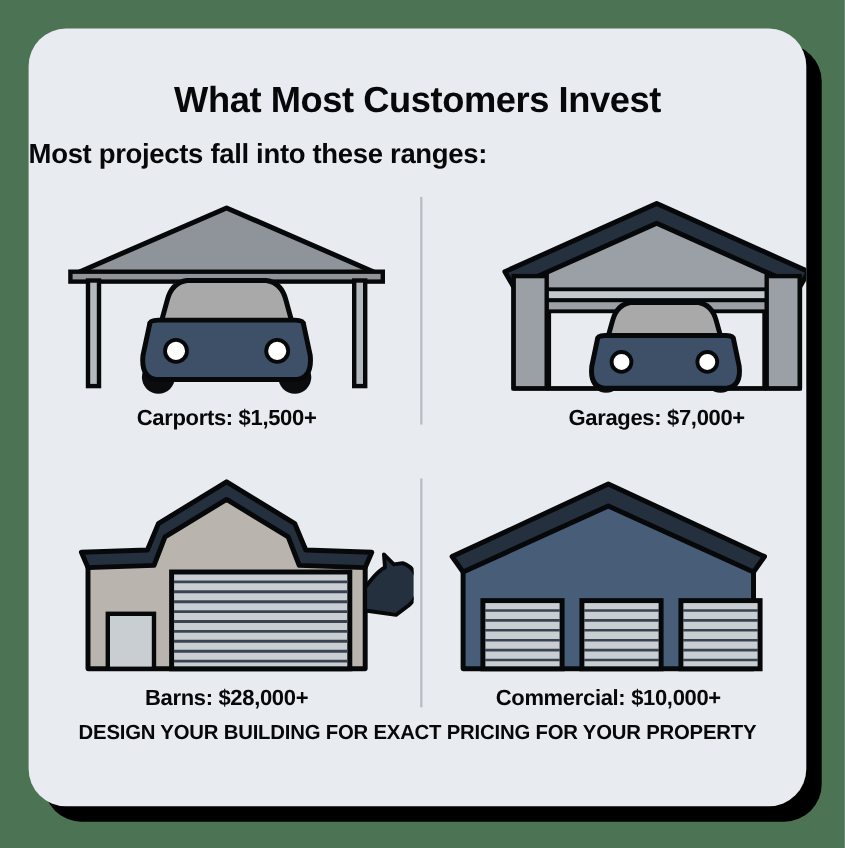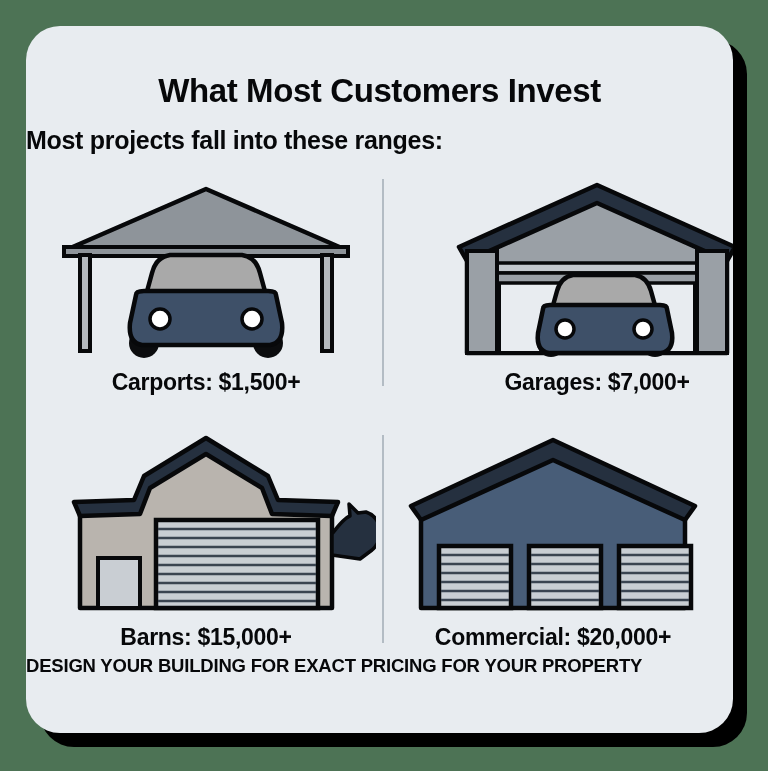--- a/index.html
+++ b/index.html
@@ -84,33 +84,33 @@
     height: 200px;
   }
   .art svg { display: block; width: 100%; height: 100%; }
 
   .cell-label {
     position: absolute;
     left: 0;
     top: 198px;
     width: 340px;
     text-align: center;
-    font-size: 23px;
+    font-size: 20px;
     font-weight: bold;
     color: #07080a;
     letter-spacing: -0.3px;
     white-space: nowrap;
   }
 
   .footer {
     position: absolute;
     left: 0;
     top: 629px;
     width: 707px;
-    text-align: left;
+    text-align: center;
     font-size: 18.5px;
     font-weight: bold;
     color: #07080a;
     letter-spacing: -0.2px;
   }
 </style>
 </head>
 <body>
 
 <div class="stage">
@@ -203,21 +203,21 @@
             <line x1="122" y1="139" x2="280" y2="139"></line>
             <line x1="122" y1="148" x2="280" y2="148"></line>
             <line x1="122" y1="157" x2="280" y2="157"></line>
             <line x1="122" y1="166" x2="280" y2="166"></line>
             <line x1="122" y1="175" x2="280" y2="175"></line>
           </g>
 
           <rect x="62" y="132" width="42" height="50" fill="#c9ced3" stroke="#07080a" stroke-width="4"></rect>
         </svg>
       </div>
-      <div class="cell-label">Barns: $15,000+</div>
+      <div class="cell-label">Barns: $28,000+</div>
     </div>
 
     <div class="cell cell-br">
       <div class="art">
         <svg viewBox="0 0 340 200" xmlns="http://www.w3.org/2000/svg">
 
           <path d="M170 24 L302 84 L302 182 L38 182 L38 84 Z" fill="#47597200" stroke="none"></path>
           <path d="M170 24 L302 84 L302 182 L38 182 L38 84 Z" fill="#485d78" stroke="#07080a" stroke-width="4.5" stroke-linejoin="round"></path>
 
           <path d="M170 14 L312 80 L302 94 L170 34 L38 94 L28 80 Z" fill="#25303f" stroke="#07080a" stroke-width="4.5" stroke-linejoin="round"></path>
@@ -242,19 +242,19 @@
               <line x1="238" y1="129" x2="306" y2="129"></line>
                 <line x1="238" y1="138" x2="306" y2="138"></line>
               <line x1="238" y1="147" x2="306" y2="147"></line>
                 <line x1="238" y1="156" x2="306" y2="156"></line>
               <line x1="238" y1="165" x2="306" y2="165"></line>
                 <line x1="238" y1="174" x2="306" y2="174"></line>
             </g>
           </g>
         </svg>
       </div>
-      <div class="cell-label">Commercial: $20,000+</div>
+      <div class="cell-label">Commercial: $10,000+</div>
     </div>
 
     <div class="footer">DESIGN YOUR BUILDING FOR EXACT PRICING FOR YOUR PROPERTY</div>
 
   </div>
 </div>
 
 </body></html>

